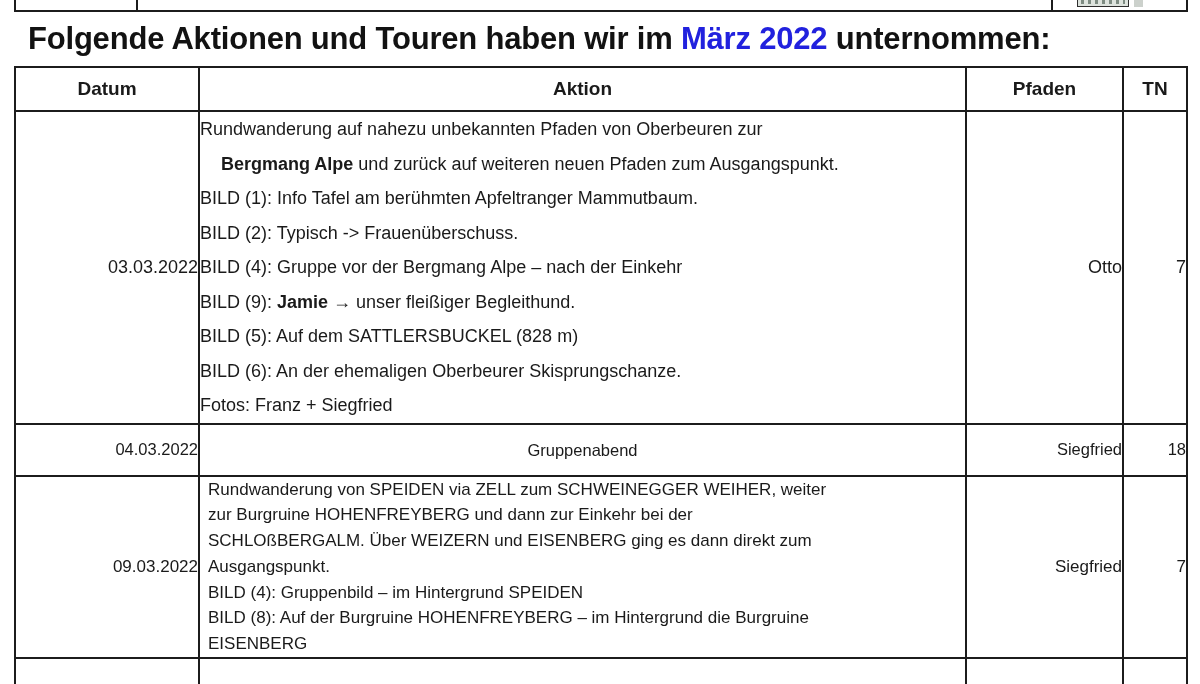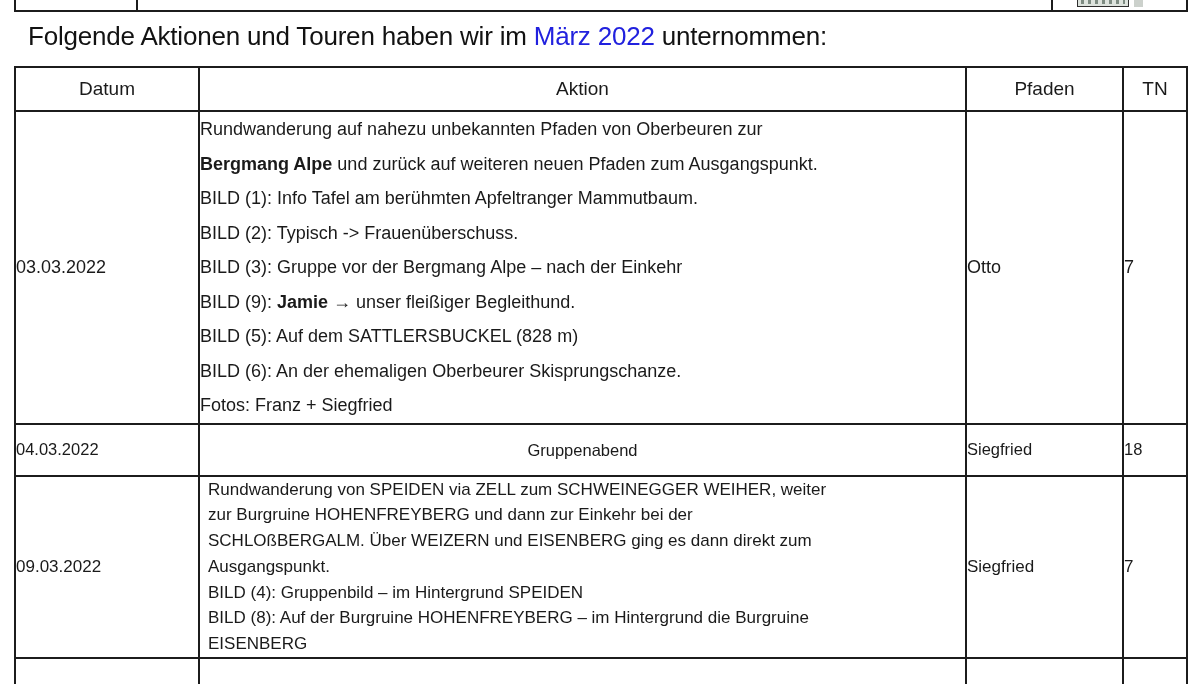--- a/index.html
+++ b/index.html
@@ -25,41 +25,41 @@
   .mini-widget .marks{
     position:absolute;left:3px;right:3px;top:4px;bottom:2px;
     background:repeating-linear-gradient(90deg,#66766b 0 3px,transparent 3px 7px);
     opacity:.8;
   }
   .mini-mark{position:absolute;left:1134px;top:0px;width:9px;height:7px;background:#ccd1cc;}
 
   
   .heading{
     position:absolute;left:28px;top:21px;
-    font-size:26px;font-weight:normal;color:#121212;
+    font-size:31px;font-weight:bold;color:#121212;
     white-space:nowrap;letter-spacing:-0.2px;
   }
   .heading .hl{color:#2121de;}
 
   
   .tbl{
     position:absolute;left:14px;top:66px;
     border-collapse:collapse;table-layout:fixed;
     width:1174px;
   }
   .tbl th,.tbl td{
     border:2px solid #1c1c1c;
     padding:0;box-sizing:border-box;
     color:#1a1a1a;
   }
   .tbl th{
-    font-size:19px;font-weight:normal;vertical-align:middle;
+    font-size:19px;font-weight:bold;vertical-align:middle;
     height:44px;
   }
-  .c-datum,.c-leitung,.c-tn{text-align:left;vertical-align:middle;}
+  .c-datum,.c-leitung,.c-tn{text-align:right;vertical-align:middle;}
   .c-aktion{text-align:left;vertical-align:top;padding:0 8px 0 10px;}
   .single .c-aktion{vertical-align:middle;text-align:center;}
 
   tr.r0{height:311px;font-size:18px;}
   tr.r1{height:52px;font-size:16.5px;}
   tr.r2{height:180px;font-size:17px;}
   tr.r3{height:40px;font-size:16px;}
 
   .wide  .line{height:34.5px;line-height:34.5px;white-space:nowrap;}
   .tight .line{height:25.8px;line-height:25.8px;white-space:nowrap;margin-left:8px;}
@@ -97,24 +97,24 @@
         <th>Aktion</th>
         <th>Pfaden</th>
         <th>TN</th>
       </tr>
     </thead>
     <tbody>
         <tr class="row r0 wide">
           <td class="c-datum">03.03.2022</td>
           <td class="c-aktion">
             <div class="line"><span>Rundwanderung auf nahezu unbekannten Pfaden von Oberbeuren zur</span></div>
-            <div class="line"><span style="font-weight: bold;">Bergmang Alpe</span><span> und zurück auf weiteren neuen Pfaden zum Ausgangspunkt.</span></div>
+            <div class="line"><span style="font-weight: bold; padding-left: 21px;">Bergmang Alpe</span><span> und zurück auf weiteren neuen Pfaden zum Ausgangspunkt.</span></div>
             <div class="line"><span>BILD (1): Info Tafel am berühmten Apfeltranger Mammutbaum.</span></div>
             <div class="line"><span>BILD (2): Typisch -&gt; Frauenüberschuss.</span></div>
-            <div class="line"><span>BILD (3): Gruppe vor der Bergmang Alpe – nach der Einkehr</span></div>
+            <div class="line"><span>BILD (4): Gruppe vor der Bergmang Alpe – nach der Einkehr</span></div>
             <div class="line"><span>BILD (9): </span><span style="font-weight: bold; ">Jamie</span><span> → unser fleißiger Begleithund.</span></div>
             <div class="line"><span>BILD (5): Auf dem SATTLERSBUCKEL (828 m)</span></div>
             <div class="line"><span>BILD (6): An der ehemaligen Oberbeurer Skisprungschanze.</span></div>
             <div class="line"><span>Fotos: Franz + Siegfried</span></div>
           </td>
           <td class="c-leitung">Otto</td>
           <td class="c-tn">7</td>
         </tr>
         <tr class="row r1 single">
           <td class="c-datum">04.03.2022</td>

